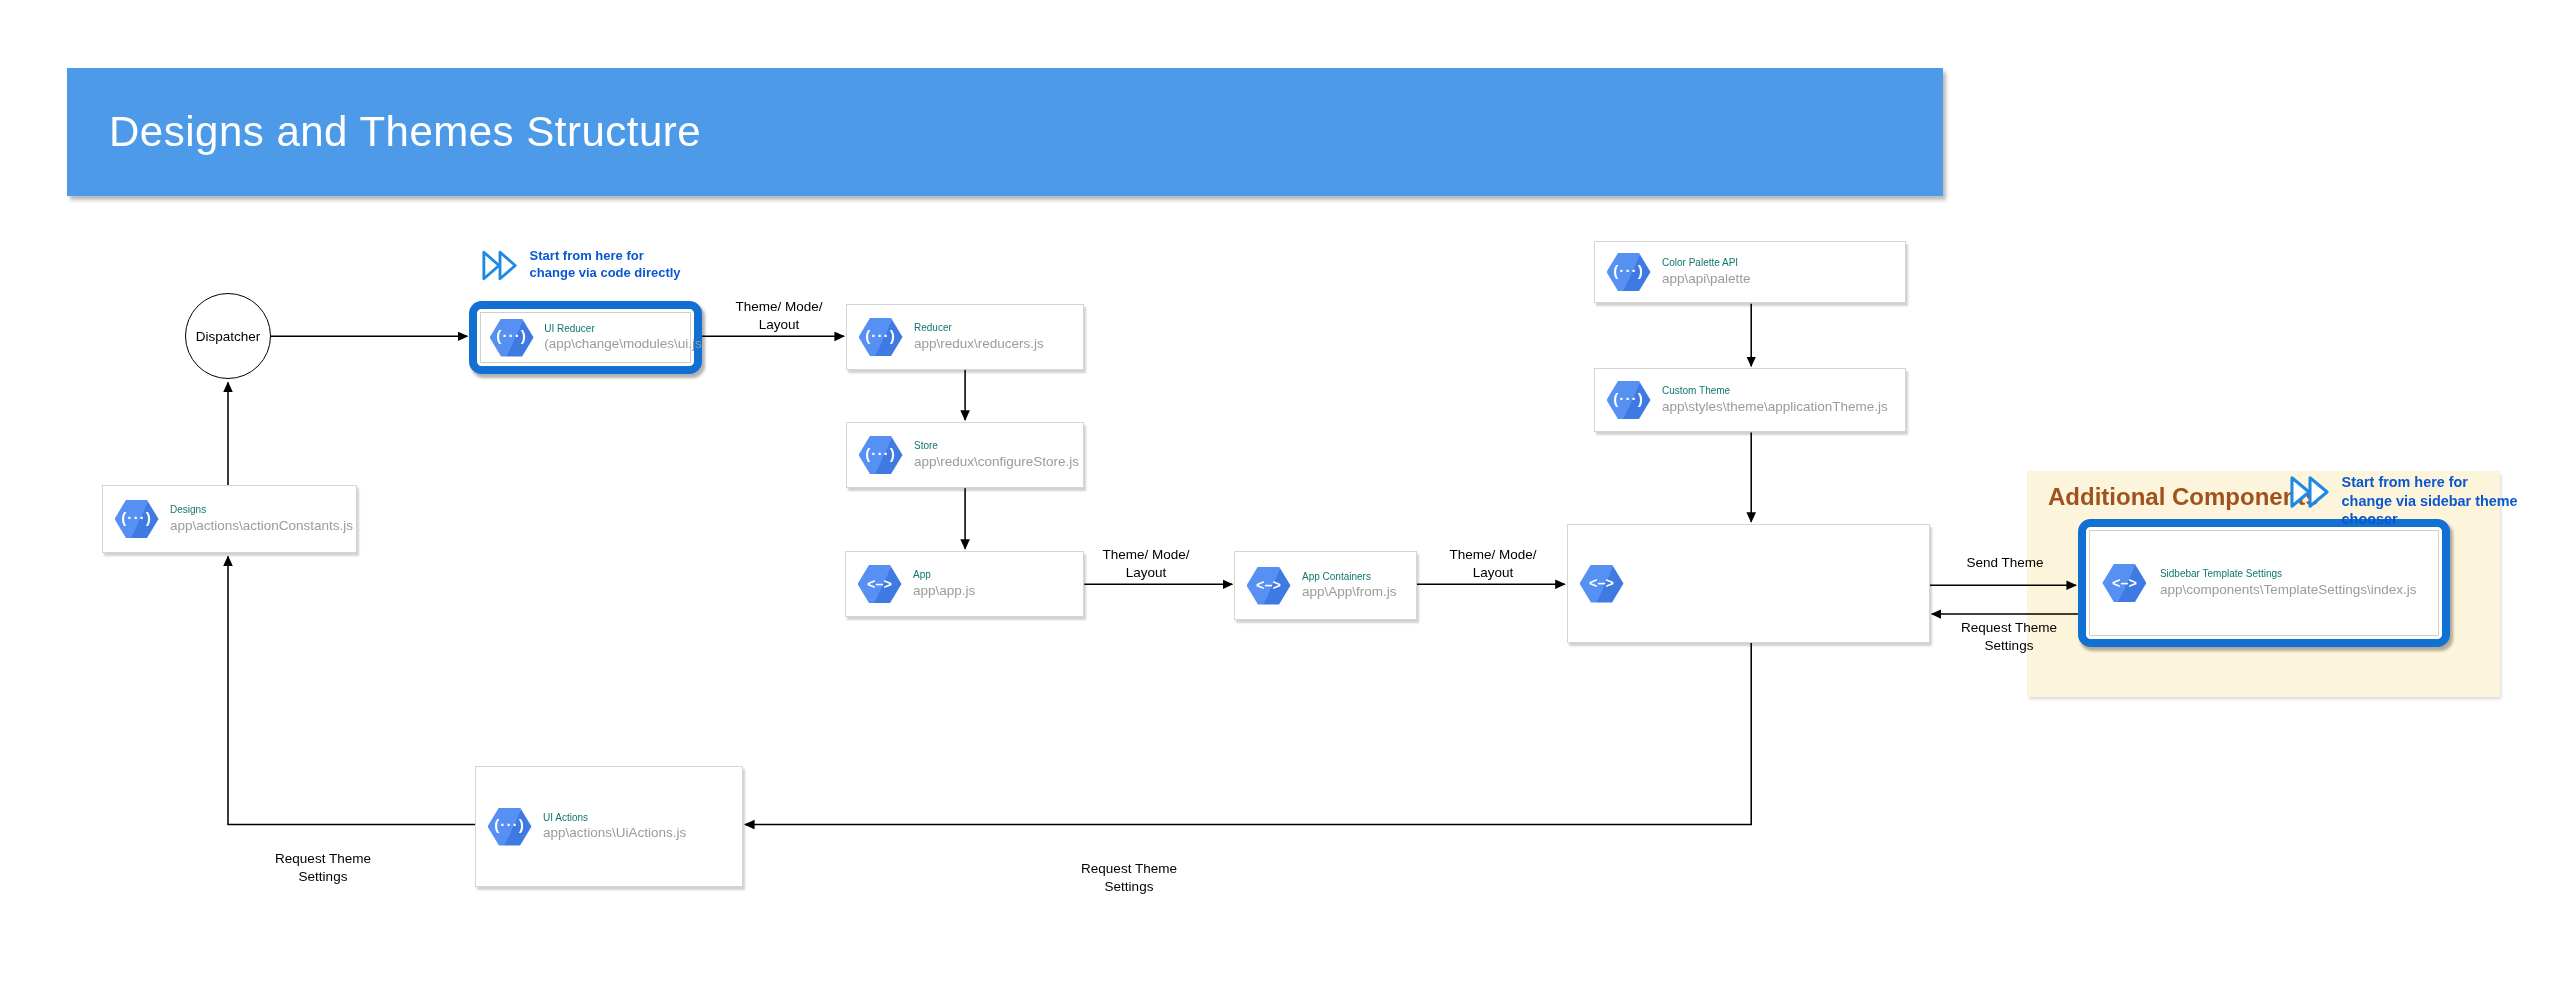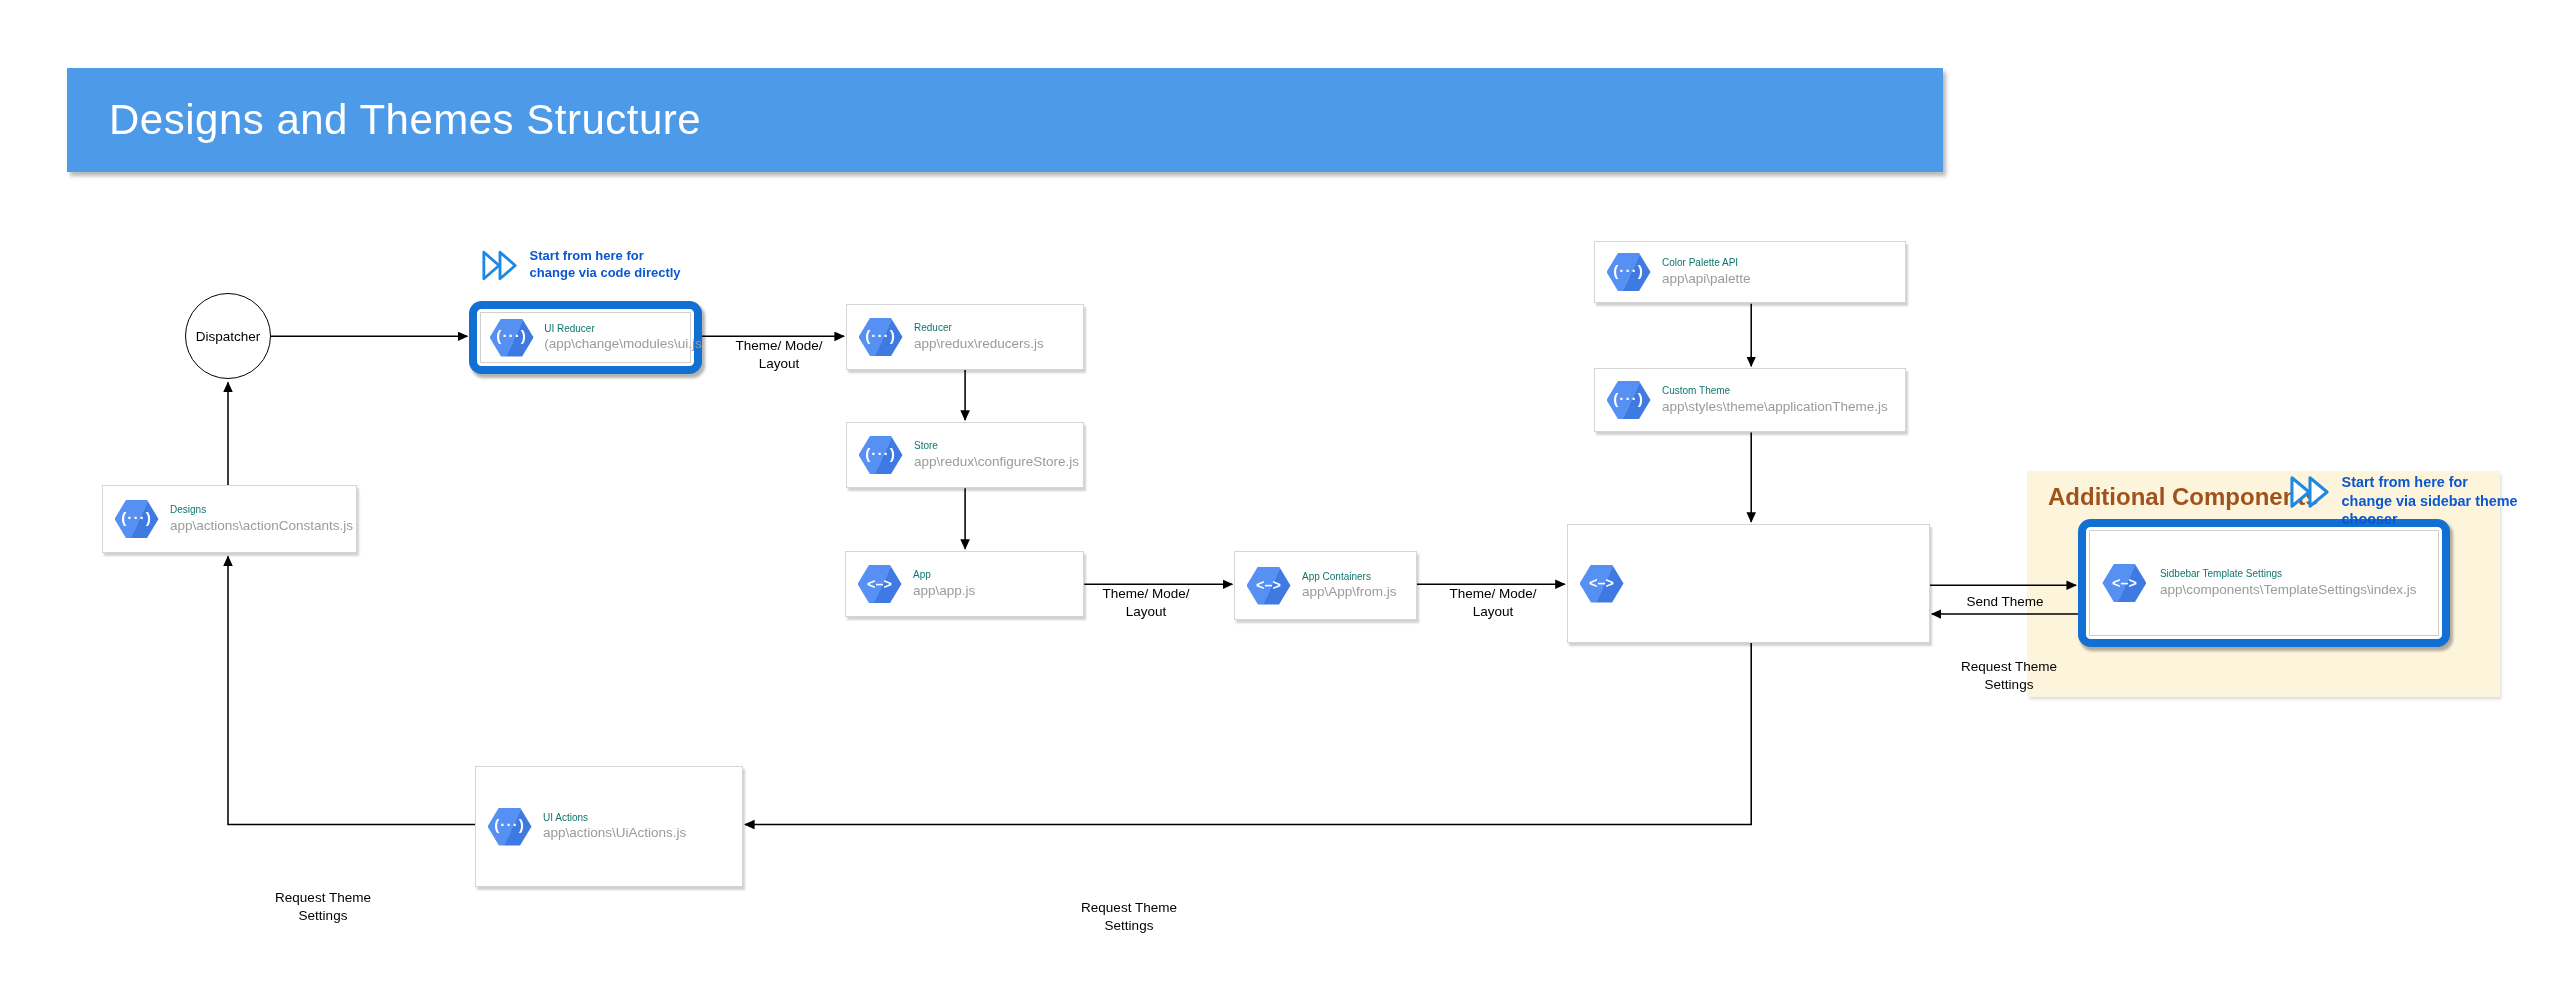--- a/index.html
+++ b/index.html
@@ -1,20 +1,20 @@
 <!DOCTYPE html>
 <html><head>
 <meta charset="utf-8">
 <style>
   html,body{margin:0;padding:0;background:#ffffff;}
   .canvas{position:relative;width:2576px;height:986px;background:#fff;
           font-family:"Liberation Sans","DejaVu Sans",sans-serif;overflow:hidden;}
 
   
-  .header{position:absolute;left:67px;top:68px;width:1876px;height:104px;background:#4d9be8;
+  .header{position:absolute;left:67px;top:68px;width:1876px;height:128px;background:#4d9be8;
           box-shadow:2.9px 3.8px 3.8px rgba(0,0,0,.28);display:flex;align-items:center;
           padding-left:42px;box-sizing:border-box;}
   .header-title{color:#ffffff;font-size:42px;letter-spacing:0.5px;}
 
   
   .group-yellow{position:absolute;left:2027px;top:471px;width:473px;height:226px;
                 background:#fcf4db;box-shadow:1.9px 2.9px 2.9px rgba(0,0,0,.14);}
   .group-title{position:absolute;left:2048px;top:483px;font-size:24px;font-weight:bold;color:#a0521d;}
 
   
@@ -55,21 +55,21 @@
   .hl{position:absolute;border:8.7px solid #1170d2;border-radius:12.5px;background:#fff;
       box-shadow:2.9px 3.8px 2.9px rgba(0,0,0,.3);box-sizing:border-box;padding:2.9px;}
   .hl-ui-reducer{left:469px;top:301px;width:233px;height:73px;}
   .hl-sidebar{left:2078px;top:519px;width:372px;height:128px;}
   .hl .inner{width:100%;height:100%;border:1px solid #cfcfcf;display:flex;align-items:center;
              gap:10.6px;padding:0 3.8px 0 8.7px;box-sizing:border-box;background:#fff;}
   .hl-sidebar .inner{gap:13.5px;padding-left:12.5px;}
 
   
   .lbl{position:absolute;transform:translateX(-50%);text-align:center;font-size:13.5px;
-       line-height:1.3;color:#000;white-space:nowrap;margin-top:39px;}
+       line-height:1.3;color:#000;white-space:nowrap;}
   .lbl-tml1{left:779px;top:298px;}
   .lbl-tml2{left:1146px;top:546px;}
   .lbl-tml3{left:1493px;top:546px;}
   .lbl-send{left:2005px;top:554px;}
   .lbl-req-right{left:2009px;top:619px;}
   .lbl-req-mid{left:1129px;top:860px;}
   .lbl-req-left{left:323px;top:850px;}
 
   
   .annotation{position:absolute;display:flex;gap:10.6px;align-items:flex-start;justify-content:flex-end;}

